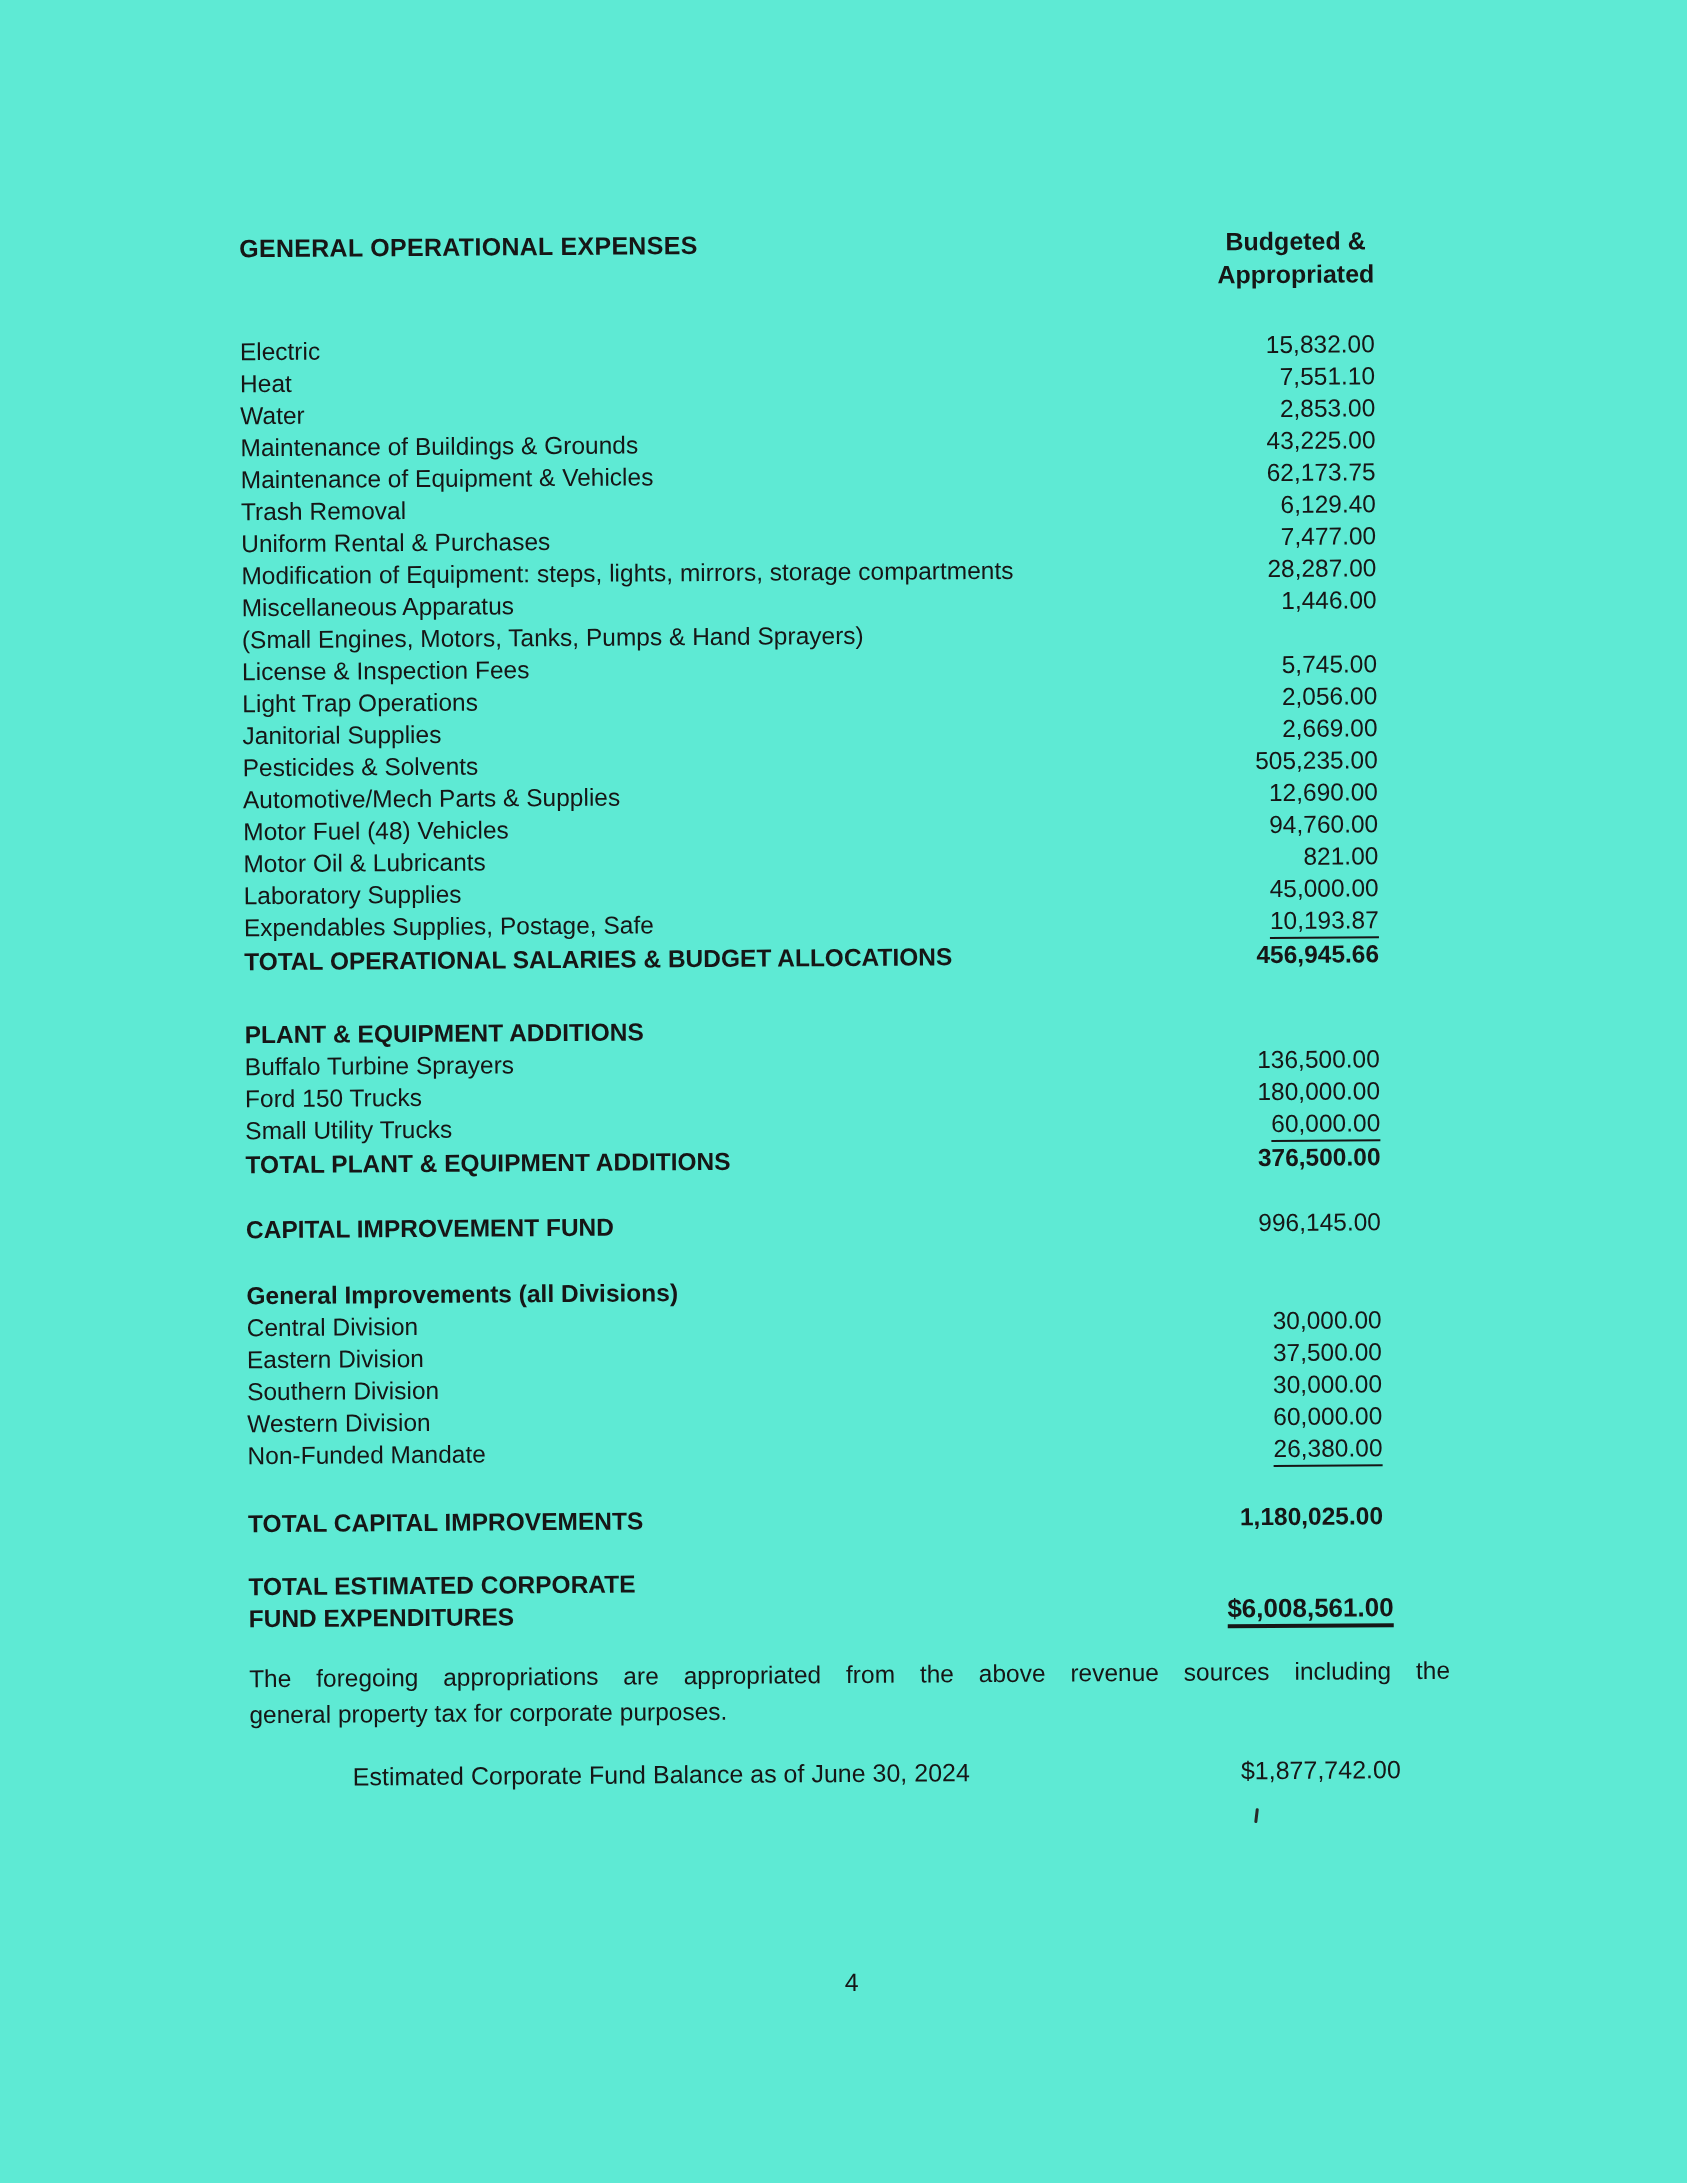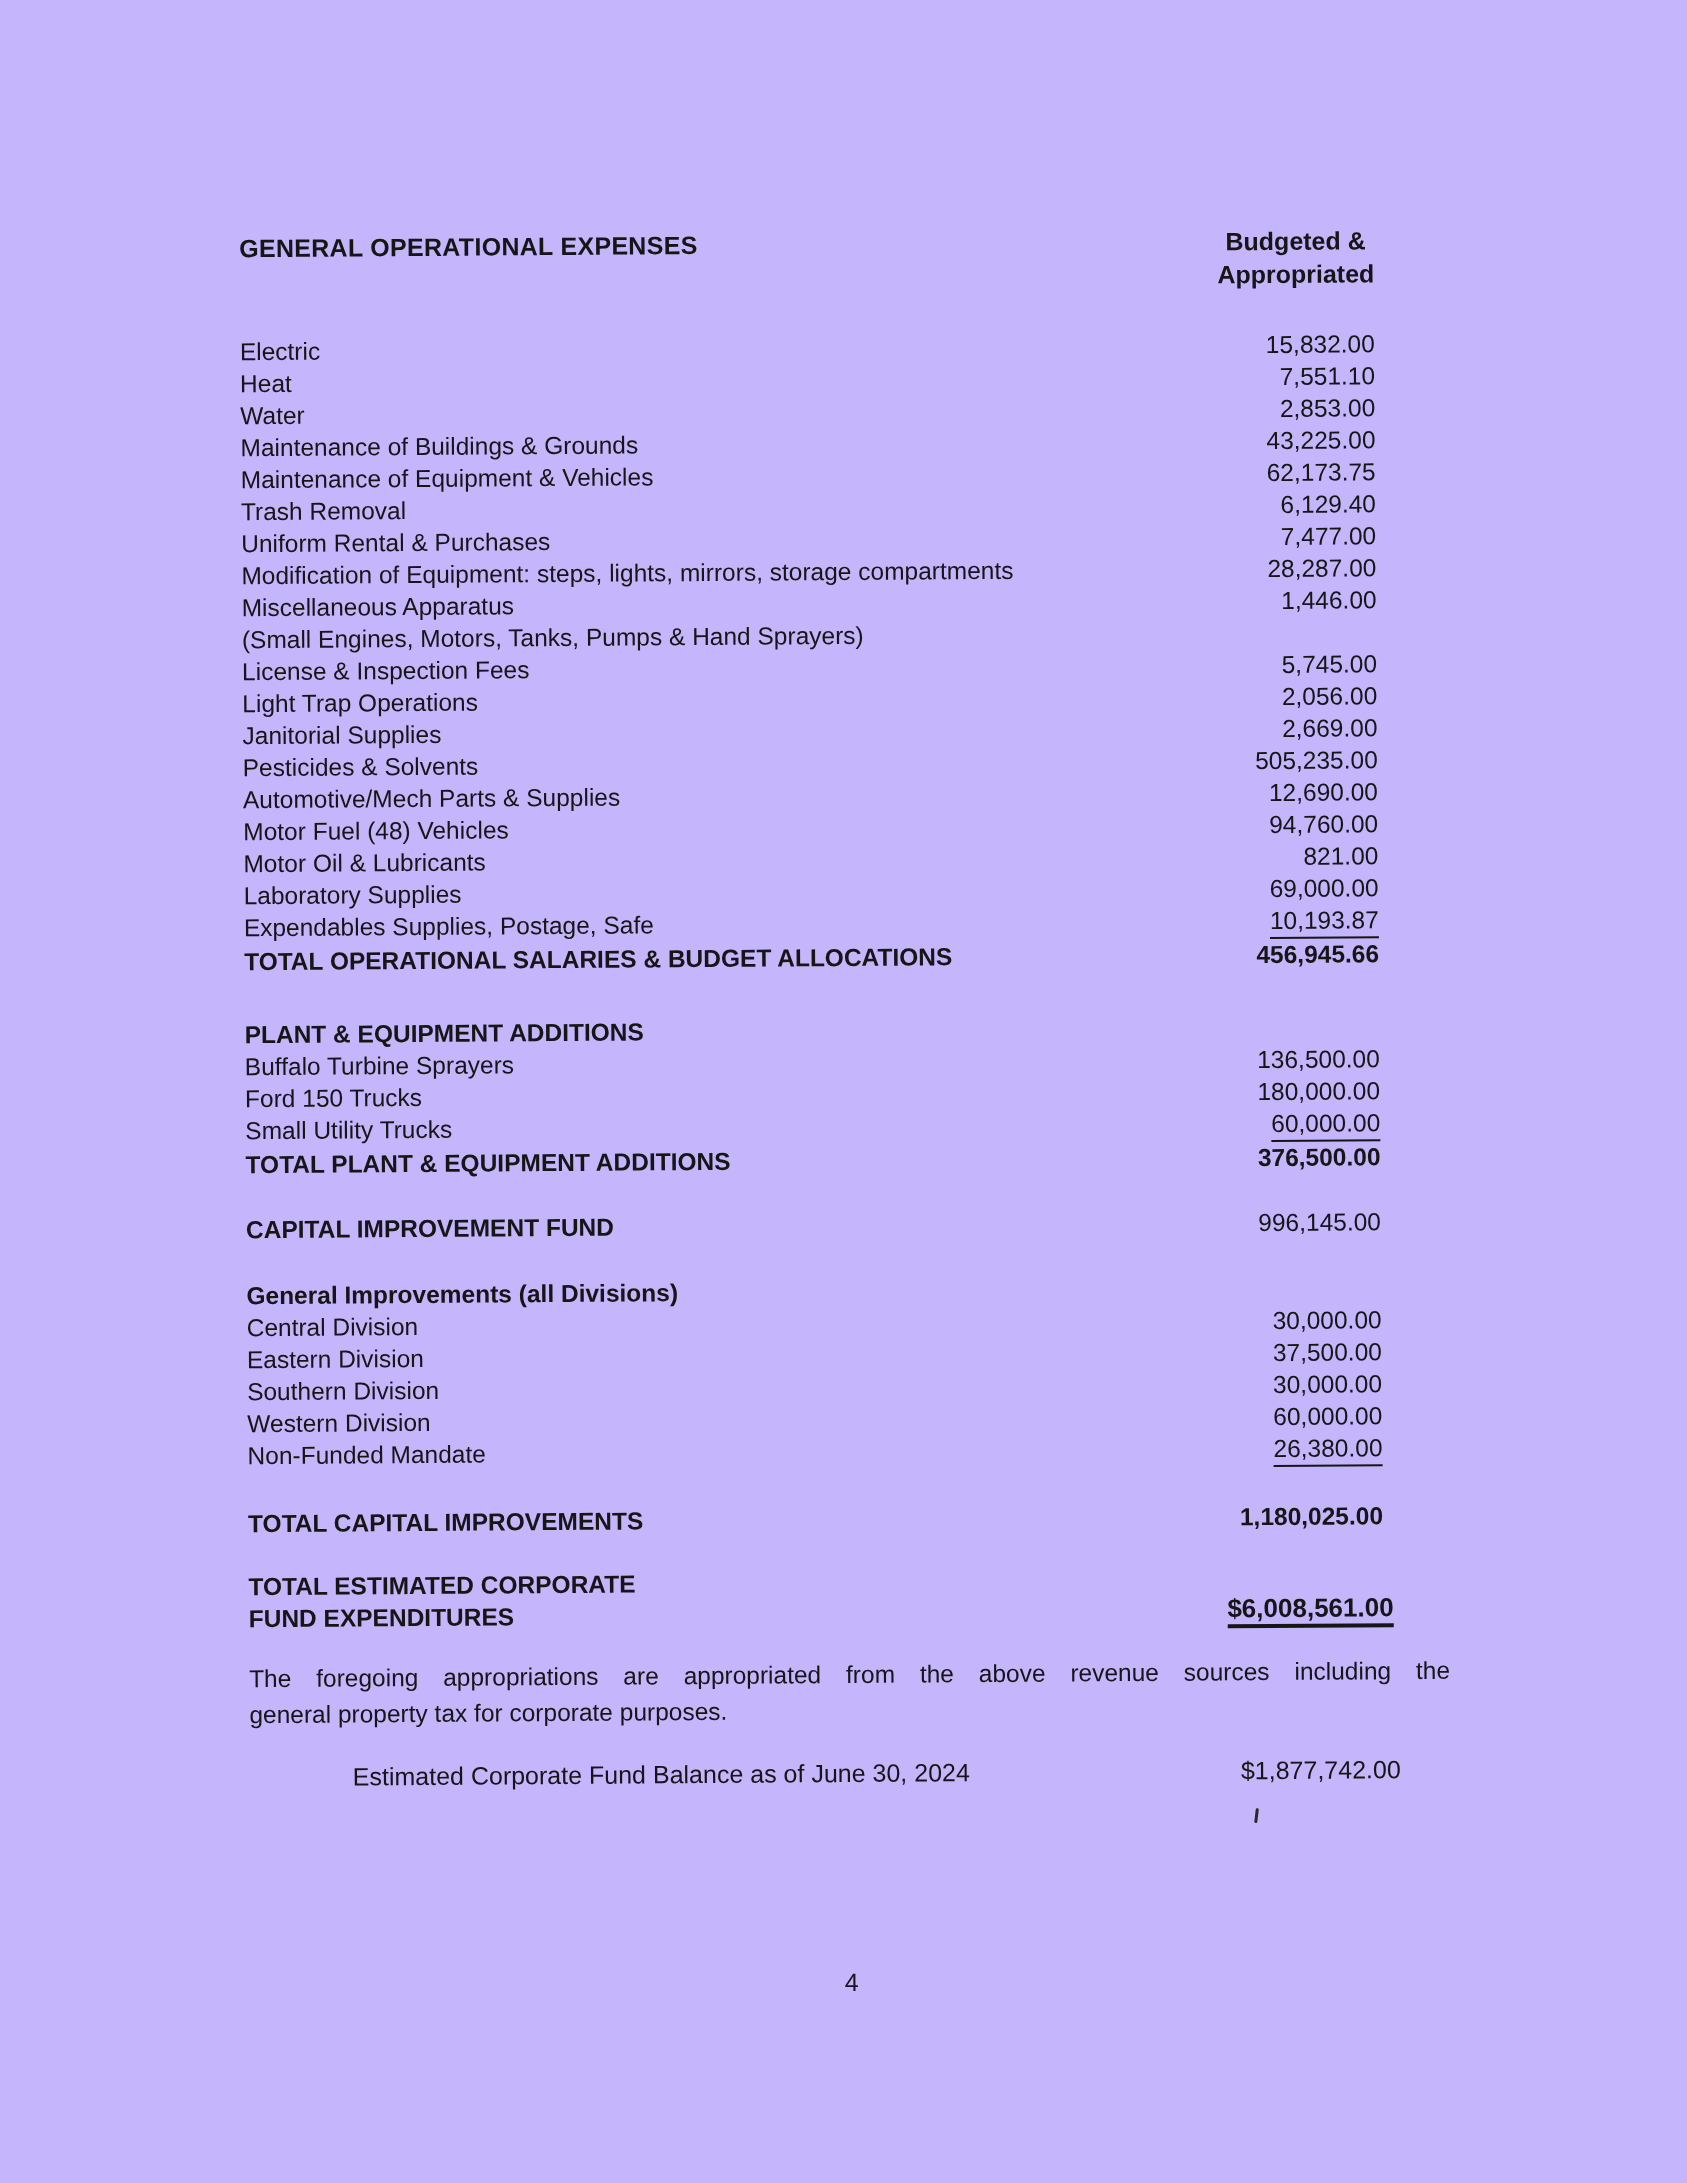--- a/index.html
+++ b/index.html
@@ -4,21 +4,21 @@
 <style>
   html, body {
     margin: 0;
     padding: 0;
     background: #e8e8e8;
   }
   .sheet {
     position: relative;
     width: 1687px;
     height: 2183px;
-    background: #c4b5fd;
+    background: #5eead4;
     overflow: hidden;
     color: #161616;
     font-family: "Liberation Sans", "DejaVu Sans", sans-serif;
     font-size: 24.5px;
   }
   .tilt {
     position: absolute;
     inset: 0;
     transform: rotate(-0.4deg);
     transform-origin: 50% 50%;
@@ -202,21 +202,21 @@
         <div class="row">
             <span class="label">Motor Fuel (48) Vehicles</span>
             <span class="value">94,760.00</span>
           </div>
         <div class="row">
             <span class="label">Motor Oil &amp; Lubricants</span>
             <span class="value">821.00</span>
           </div>
         <div class="row">
             <span class="label">Laboratory Supplies</span>
-            <span class="value">69,000.00</span>
+            <span class="value">45,000.00</span>
           </div>
         <div class="row">
             <span class="label">Expendables Supplies, Postage, Safe</span>
             <span class="value u">10,193.87</span>
           </div>
         <div class="row bold">
             <span class="label">TOTAL OPERATIONAL SALARIES &amp; BUDGET ALLOCATIONS</span>
             <span class="value">456,945.66</span>
           </div>
       </div>

